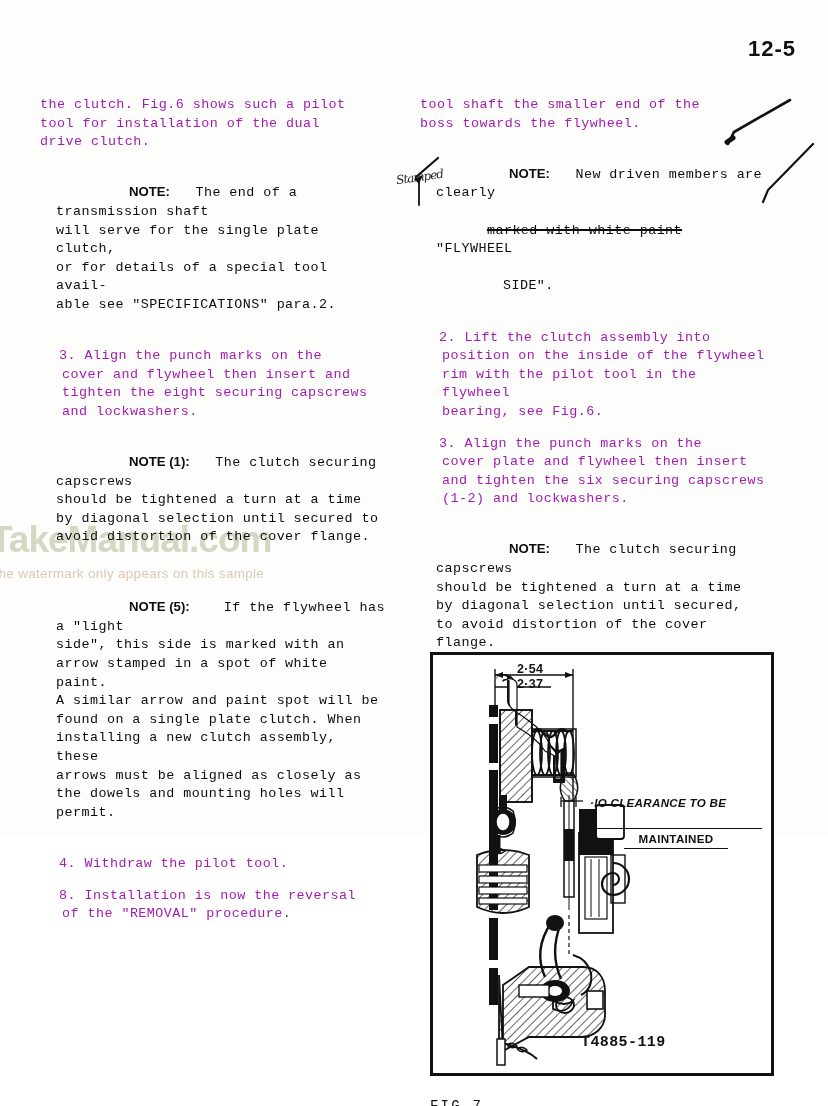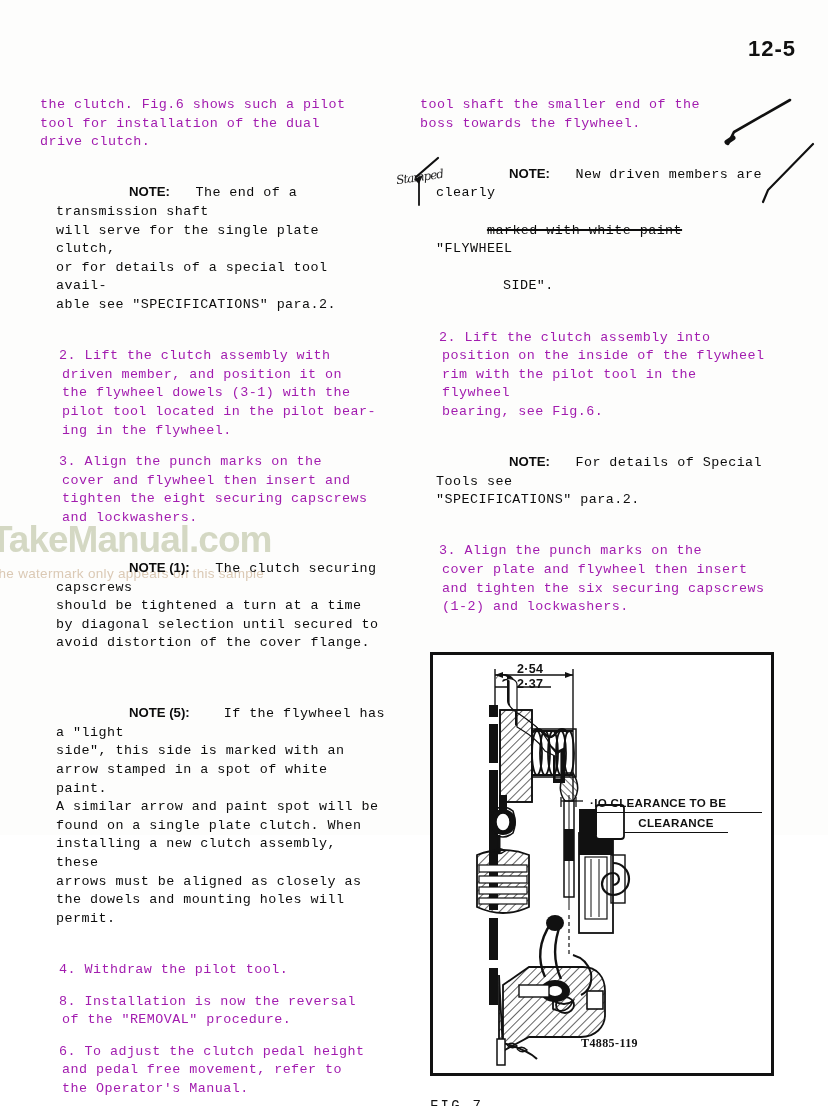--- a/index.html
+++ b/index.html
@@ -140,23 +140,23 @@
     font-size: 14px;
     letter-spacing: 2.2px;
     margin-top: 22px;
     color: #111;
     font-family: "Liberation Mono", monospace;
   }
   .drawing-number {
     position: absolute;
     left: 148px;
     bottom: 22px;
-    font-family: Liberation Serif, serif;
-    font-weight: bold;
-    font-size: 12px;
+    font-family: Liberation Mono, monospace;
+    font-weight: bold;
+    font-size: 15px;
     letter-spacing: 0.4px;
     color: #111;
   }
   .dim-label {
     position: absolute;
     font-family: "Liberation Sans", sans-serif;
     font-weight: bold;
     font-size: 12.5px;
     color: #111;
     letter-spacing: 0.3px;
@@ -166,21 +166,21 @@
     left: 157px;
     top: 140px;
     width: 172px;
     font-family: "Liberation Sans", sans-serif;
     font-weight: bold;
     font-size: 11.6px;
     letter-spacing: 0.3px;
     color: #111;
     line-height: 16px;
   }
-  .clearance-note .l1 { display:block; border-bottom: 1.5px solid #111; padding-bottom:1px; }
+  .clearance-note .l1 { display:block; border-bottom: 1.5px solid #111; padding-bottom:17px;font-style:italic; }
   .clearance-note .l2 { display:block; text-align:center; border-bottom: 1.5px solid #111; width: 104px; margin: 2px auto 0 auto; padding-bottom:1px;}
 
   svg { display: block; }
 </style>
 </head>
 <body>
 
 <div id="page">
 
   <div class="page-number">12-5</div>
@@ -196,25 +196,20 @@
 tool for installation of the dual
 drive clutch.</p>
 
     <p class="note">
       <span class="lbl">NOTE:</span><span>   The end of a transmission shaft
 will serve for the single plate clutch,
 or for details of a special tool avail-
 able see "SPECIFICATIONS" para.2.</span>
     </p>
 
-    <p class="para numbered">2. Lift the clutch assembly with
-driven member, and position it on
-the flywheel dowels (3-1) with the
-pilot tool located in the pilot bear-
-ing in the flywheel.</p>
 
     <p class="para numbered">3. Align the punch marks on the
 cover and flywheel then insert and
 tighten the eight securing capscrews
 and lockwashers.</p>
 
     <p class="note">
       <span class="lbl">NOTE (1):</span><span>   The clutch securing capscrews
 should be tightened a turn at a time
 by diagonal selection until secured to
@@ -231,46 +226,39 @@
 arrows must be aligned as closely as
 the dowels and mounting holes will
 permit.</span>
     </p>
 
     <p class="para numbered">4. Withdraw the pilot tool.</p>
 
     <p class="para numbered">8. Installation is now the reversal
 of the "REMOVAL" procedure.</p>
 
-    <p class="para numbered">6. To adjust the clutch pedal height
-and pedal free movement, refer to
-the Operator's Manual.</p>
 
   </div>
 
   <div class="col col-right">
 
     <p class="para">tool shaft the smaller end of the
 boss towards the flywheel.</p>
 
     <p class="note">
       <span class="lbl">NOTE:</span><span>   New driven members are clearly</span><br>
       <span class="struck">marked with white paint</span><span> "FLYWHEEL</span><br>
       <span style="padding-left:16px;">SIDE".</span>
     </p>
 
     <p class="para numbered">2. Lift the clutch assembly into
 position on the inside of the flywheel
 rim with the pilot tool in the flywheel
 bearing, see Fig.6.</p>
 
-    <p class="note">
-      <span class="lbl">NOTE:</span><span>   For details of Special Tools see
-"SPECIFICATIONS" para.2.</span>
-    </p>
 
     <p class="para numbered">3. Align the punch marks on the
 cover plate and flywheel then insert
 and tighten the six securing capscrews
 (1-2) and lockwashers.</p>
 
     <p class="note">
       <span class="lbl">NOTE:</span><span>   The clutch securing capscrews
 should be tightened a turn at a time
 by diagonal selection until secured,
@@ -433,21 +421,21 @@
         <rect x="64" y="384" width="8" height="26" fill="#fff" stroke="#111" stroke-width="1.5"></rect>
 
         <line x1="136" y1="260" x2="136" y2="300" stroke="#111" stroke-width="1.2" stroke-dasharray="4 3"></line>
       </svg>
 
       <div class="dim-label" style="left:84px; top:7px;">2·54</div>
       <div class="dim-label" style="left:84px; top:22px;">2·37</div>
 
       <div class="clearance-note">
         <span class="l1">·IO CLEARANCE TO BE</span>
-        <span class="l2">CLEARANCE</span>
+        <span class="l2">MAINTAINED</span>
       </div>
 
       <div class="drawing-number">T4885-119</div>
     </div>
 
     <div class="fig-caption">FIG.7</div>
   </div>
 
 </div>
 

